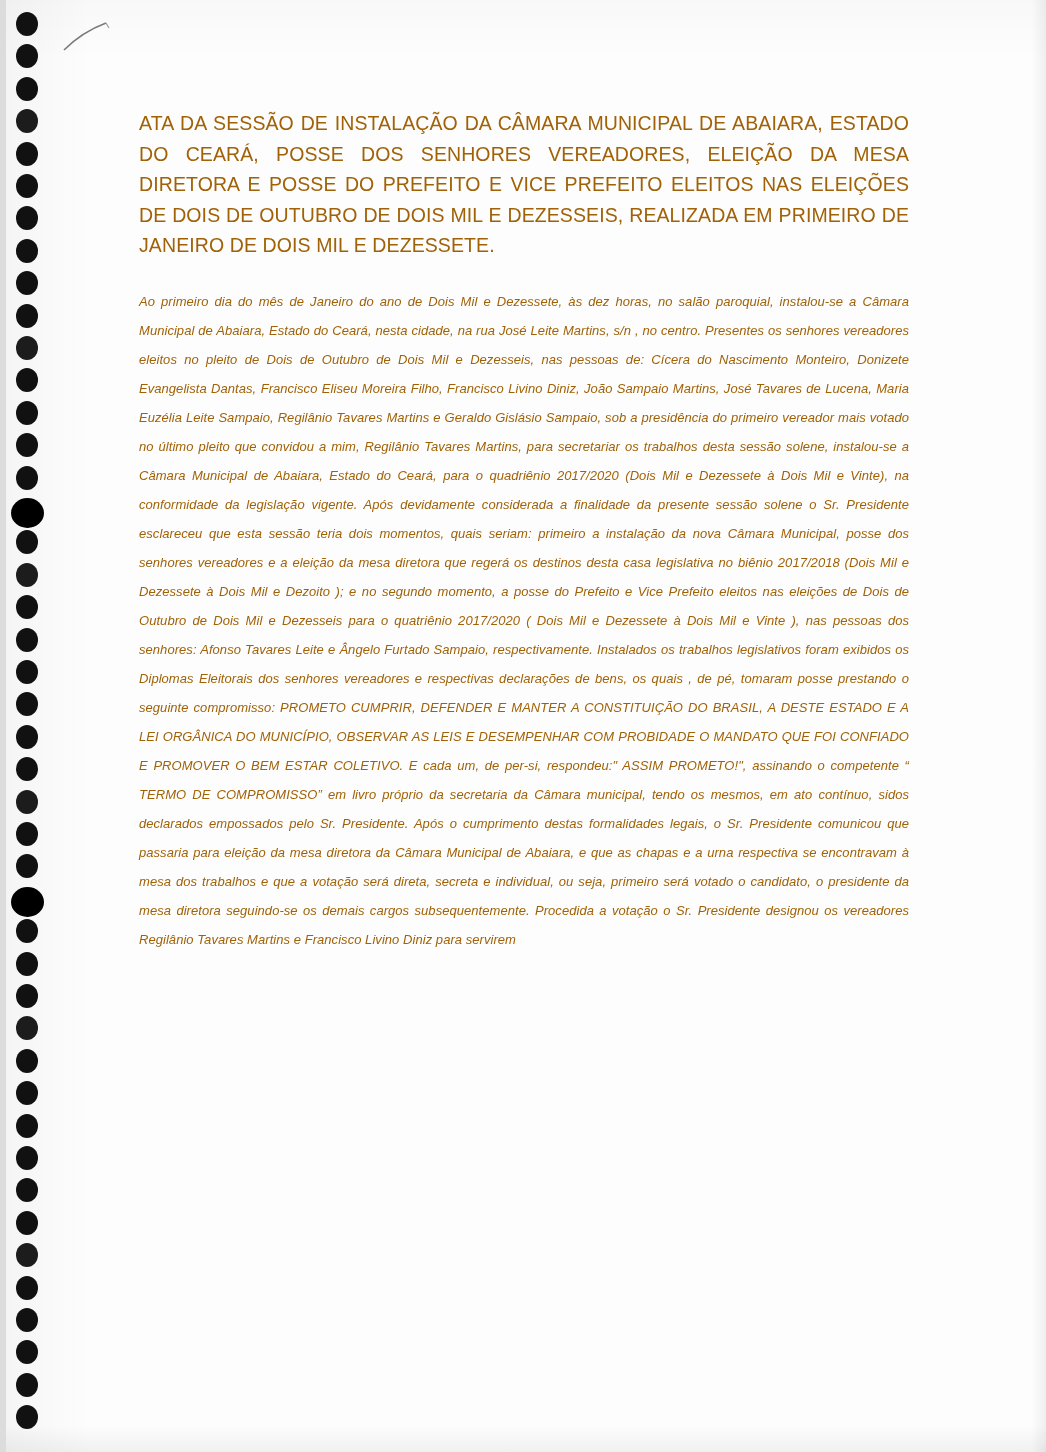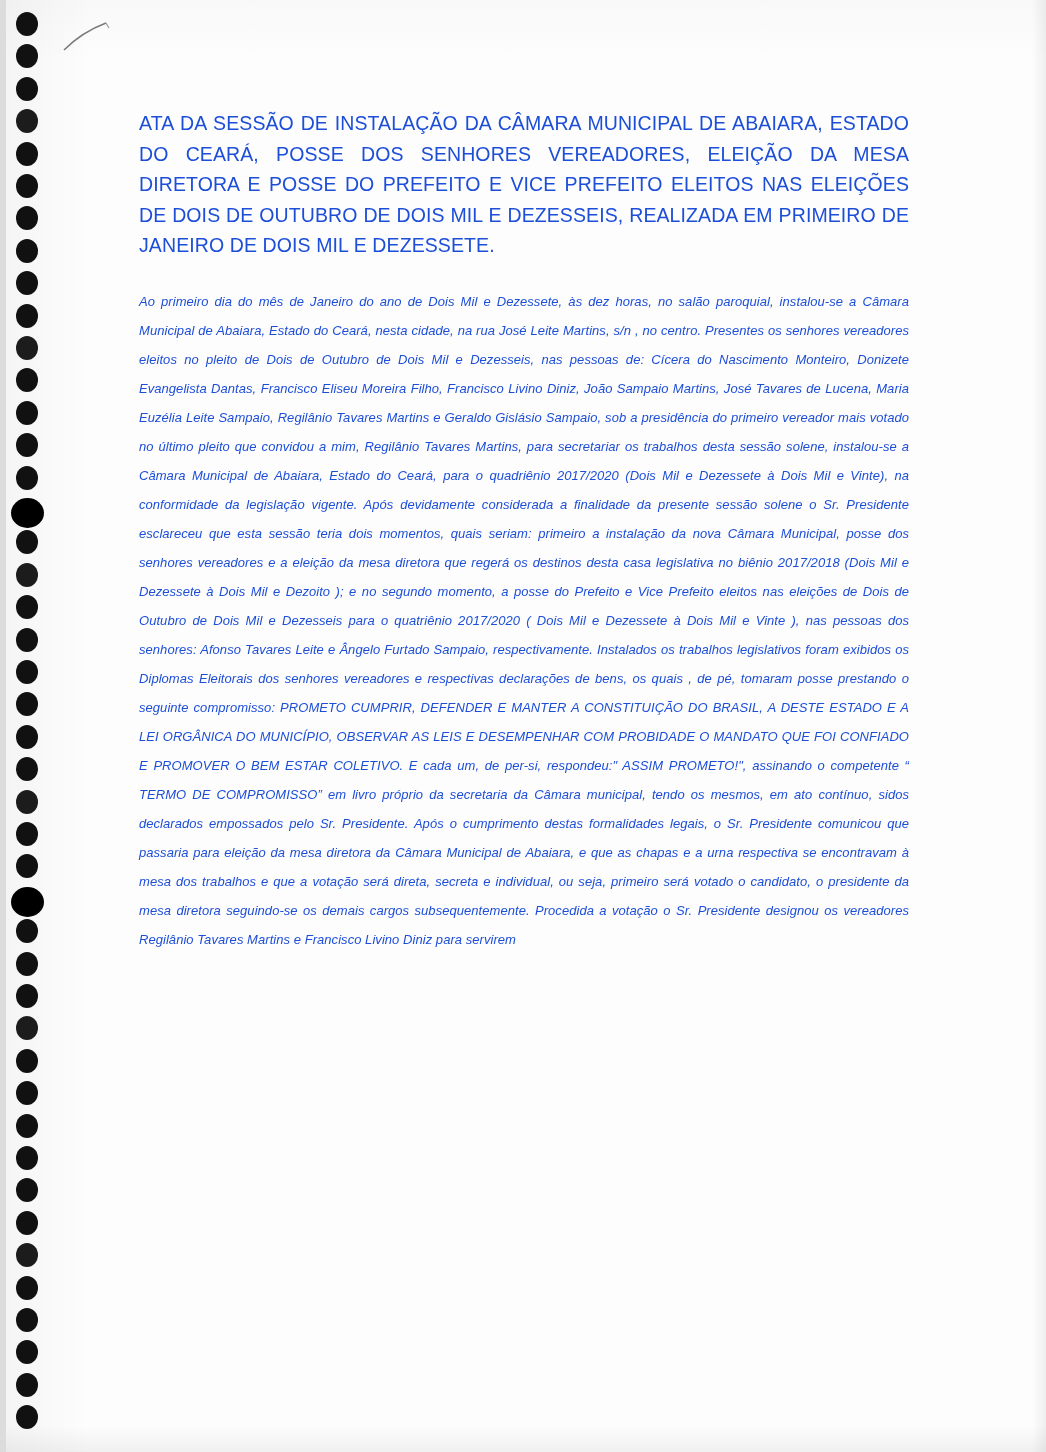--- a/index.html
+++ b/index.html
@@ -94,21 +94,21 @@
     z-index: 5;
   }
 
   
   .content {
     position: absolute;
     left: 139px;
     top: 108px;
     width: 770px;
     z-index: 1;
-    color: #1d4ed8;
+    color: #a16207;
   }
   .doc-heading {
     font-size: 19.5px;
     line-height: 30.5px;
     letter-spacing: 0.1px;
     text-align: justify;
     text-justify: inter-word;
     margin: 0 0 26px 0;
     font-weight: 400;
   }

